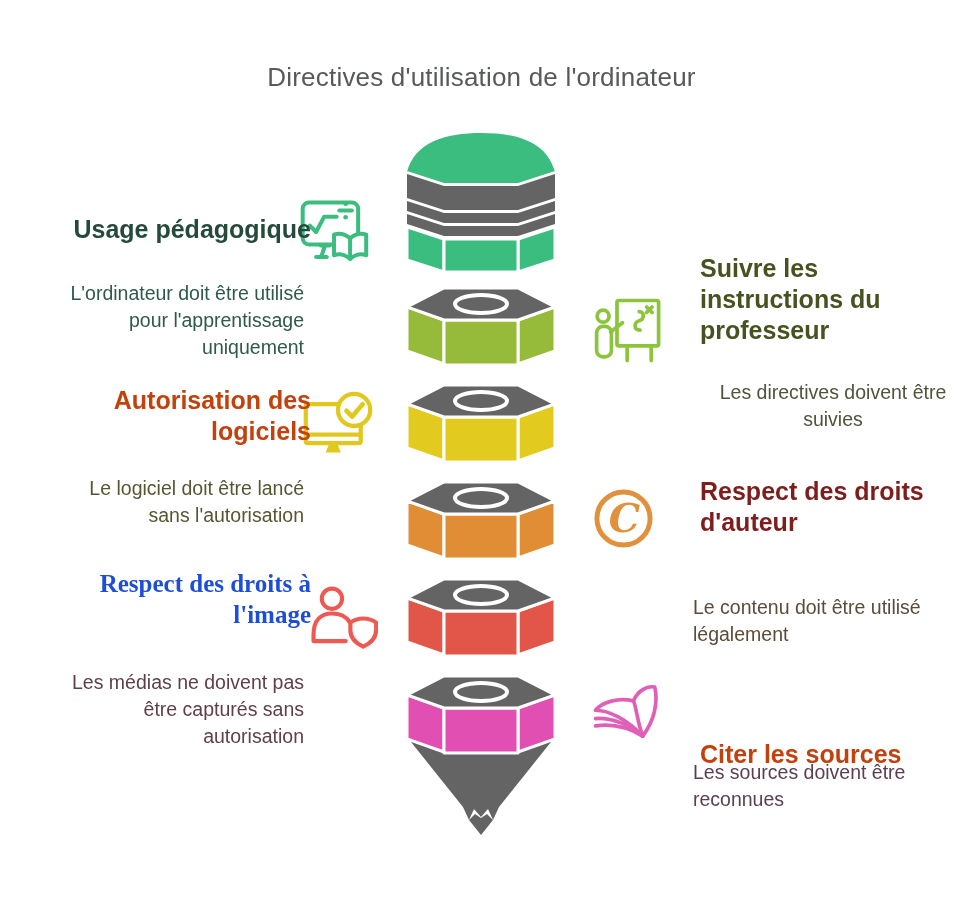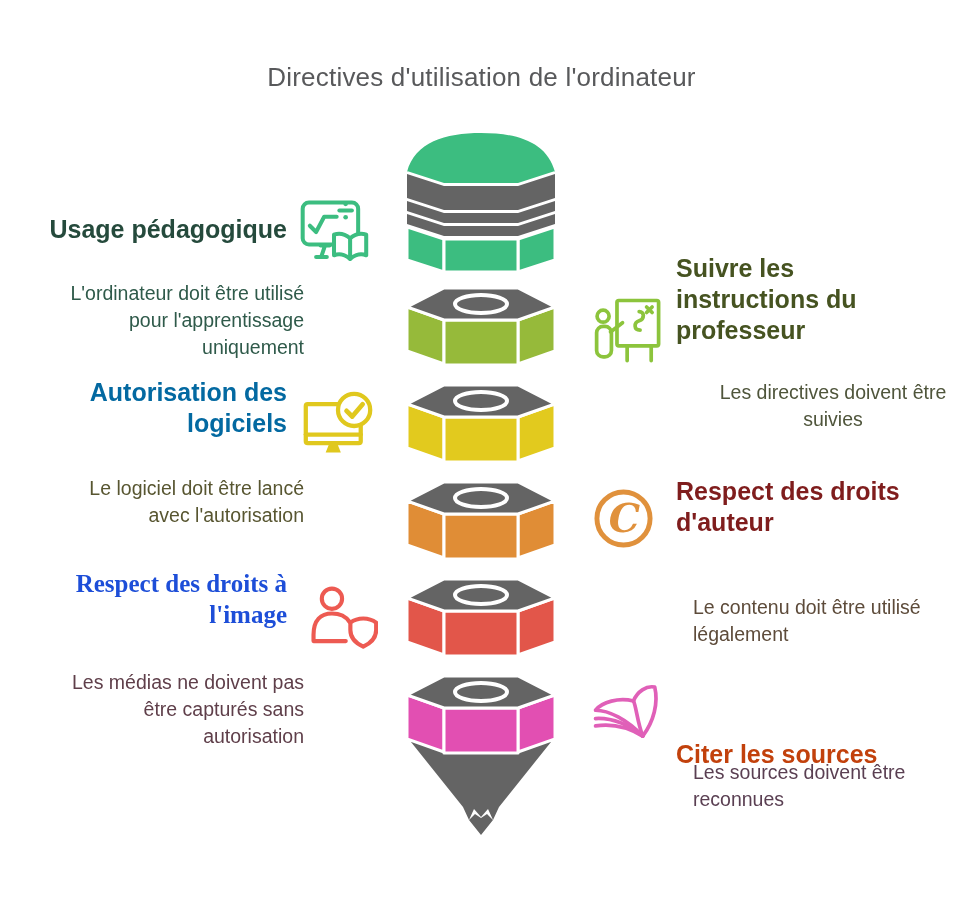--- a/index.html
+++ b/index.html
@@ -8,20 +8,21 @@
     font-family:"Liberation Sans",sans-serif;
     border-radius:7px;
   }
   .title{
     position:absolute;top:62px;left:0;width:963px;text-align:center;
     font-size:26px;font-weight:500;letter-spacing:.2px;margin:0;
   }
   .item-heading{
     position:absolute;margin:0;font-size:25px;font-weight:bold;line-height:31px;
     white-space:pre-line;
+    padding-left:24px;
   }
   .item-body{
     position:absolute;margin:17px;font-size:19.5px;font-weight:400;line-height:27px;
     white-space:pre-line;
   }
   .align-r{text-align:right;}
   .align-l{text-align:left;}
   .icon-box{position:absolute;}
   .icon-box svg{display:block;width:100%;height:100%;}
   .pencil{position:absolute;left:407px;top:130px;width:148px;height:710px;}
@@ -117,24 +118,24 @@
       <svg viewBox="0 0 76 76">
         <g fill="none" stroke-width="4.5" stroke-linecap="round" stroke-linejoin="round" stroke="#e0c81e">
           <rect x="4" y="15" width="58" height="41" rx="2"></rect>
           <path d="M 4,47 L 62,47"></path>
           <polygon points="29,56 37,56 41,66 25,66" stroke="none" fill="#e0c81e"></polygon>
           <circle cx="55" cy="21" r="17" fill="#ffffff"></circle>
           <path d="M 47,22 L 53,28 L 64,15" stroke-width="5"></path>
         </g>
       </svg>
     </div>
-    <h2 class="item-heading align-r" style="left: 0px; width: 287px; top: 377px; color: #0369a1;">Autorisation des
+    <h2 class="item-heading align-r" style="left: 0px; width: 287px; top: 385px; color: #c2410c;">Autorisation des
 logiciels</h2>
     <p class="item-body align-r" style="left: 0px; width: 287px; top: 458px; color: rgb(88, 86, 49);">Le logiciel doit être lancé
-avec l'autorisation</p>
+sans l'autorisation</p>
   </section>
 
   <section>
     <div class="icon-box" style="left:308px;top:584px;width:70px;height:70px;">
       <svg viewBox="0 0 76 76">
         <g fill="none" stroke-width="4.5" stroke-linecap="round" stroke-linejoin="round" stroke="#ed5a52">
           <circle cx="26" cy="16" r="11"></circle>
           <path d="M 41,62 L 6,62 L 6,55 C 6,39 14,32 26,32 C 35,32 41,35 45,41"></path>
           <path d="M 46,42 C 50,39 55,37.5 60,37.5 C 65,37.5 70,39 74,42 L 74,50 C 74,59 69,64 60,68 C 51,64 46,59 46,50 Z" fill="#ffffff"></path>
         </g>

